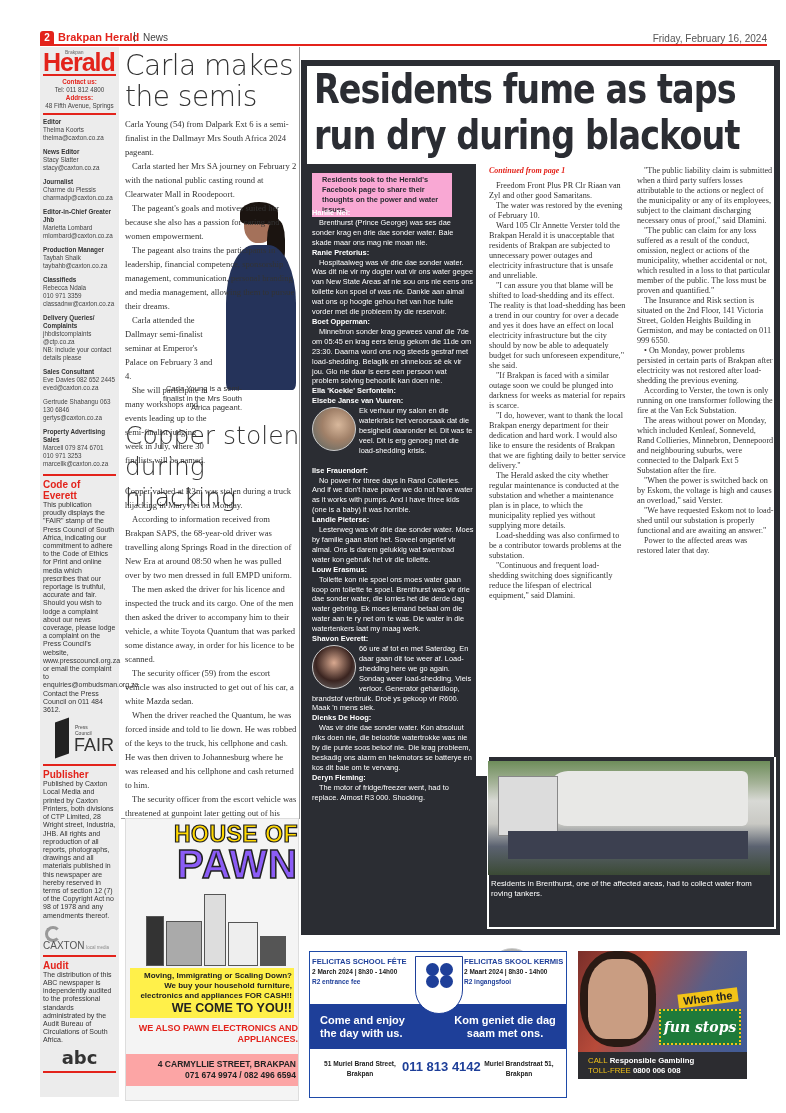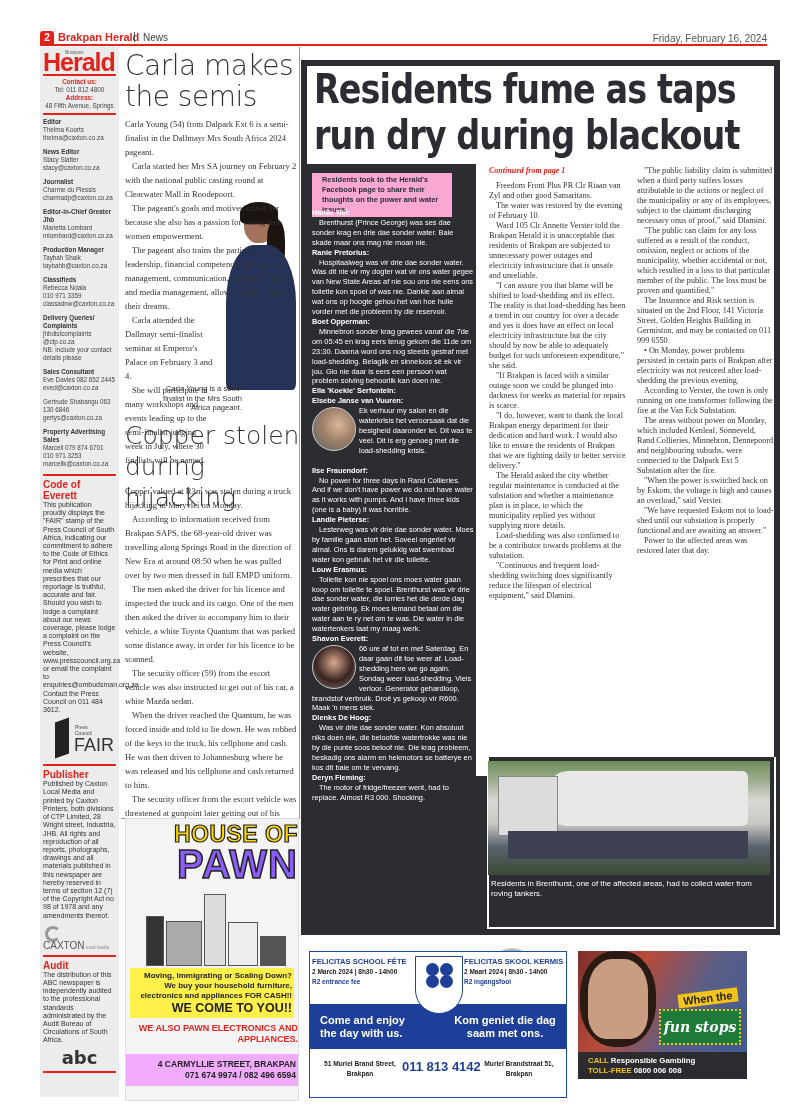--- a/index.html
+++ b/index.html
@@ -37,21 +37,21 @@
 #leftbox{left:121px;top:47px;width:179px;height:772px;border-right:1px solid #999;border-bottom:1px solid #999}
 
 #pawn{left:125px;top:818px;width:174px;height:283px;background:#f4f4f4;border:1px solid #ddd;font-family:"Liberation Sans",sans-serif;text-align:right;overflow:hidden}
 #pawnT{margin-top:4px;font:900 23px "Liberation Sans",sans-serif;color:#ffd800;-webkit-text-stroke:1.2px #222;letter-spacing:.5px;line-height:22px}
 #pawnT2{font:900 40px "Liberation Sans",sans-serif;color:#8b5cf6;-webkit-text-stroke:1.5px #222;line-height:38px;letter-spacing:1px}
 #appl{height:75px;margin:8px 10px 0;position:relative}
 #appl div{position:absolute;bottom:0;background:#999;border:1px solid #555}
 #pawnBox{background:#fff04a;margin:2px 4px 0;padding:3px 2px;font:bold 8px "Liberation Sans",sans-serif;line-height:10px;color:#222}
 #pawnCome{font-size:12.5px;line-height:14px;font-weight:900}
 #pawnRed{color:#e3231b;font:bold 9px "Liberation Sans",sans-serif;line-height:11px;margin-top:5px}
-#pawnAddr{background:#f0abfc;margin-top:9px;padding:5px 2px;font:bold 8.5px "Liberation Sans",sans-serif;line-height:11px;color:#222}
+#pawnAddr{background:#fca5a5;margin-top:9px;padding:5px 2px;font:bold 8.5px "Liberation Sans",sans-serif;line-height:11px;color:#222}
 
 #feat{left:301px;top:60px;width:479px;height:875px;background:#2b2d33}
 #featHeadBox{left:307px;top:66px;width:467px;height:98px;background:#fff}
 #featHead{left:314px;top:66px;width:460px;font:bold 40px "DejaVu Sans Condensed","DejaVu Sans",sans-serif;color:#2b2d33;line-height:46px;letter-spacing:-1px;transform:scaleX(.93);transform-origin:left}
 #whiteCol{left:476px;top:164px;width:298px;height:612px;background:#fff}
 #intro{left:312px;top:173px;width:140px;background:#f9a8d4;padding:2px 10px;font:bold 7.4px "Liberation Sans",sans-serif;line-height:10px;color:#2b2d33}
 #comments{left:312px;top:208px;width:162px;color:#fff;font:7.4px "Liberation Sans",sans-serif;line-height:9.9px}
 #comments .nm{font-weight:bold}
 #comments .tx{text-indent:7px}
 .avatar{float:left;width:44px;height:44px;border-radius:50%;margin:1px 3px 0 0;border:1px solid #ccc}
@@ -79,21 +79,21 @@
 #felBot .a{position:absolute;left:10px;top:10px;width:80px;text-align:center;font:bold 6.6px "Liberation Sans",sans-serif;line-height:10px}
 #felBot .ph{position:absolute;left:92px;top:10px;font:bold 13px "Liberation Sans",sans-serif;color:#1e3f99}
 #felBot .b{position:absolute;right:8px;top:10px;width:78px;text-align:center;font:bold 6.6px "Liberation Sans",sans-serif;line-height:10px}
 
 #gamb{left:578px;top:951px;width:169px;height:128px;overflow:hidden;background:linear-gradient(120deg,#7a2f2a 0%,#b84b3a 30%,#5b5e86 60%,#3a5a9a 100%)}
 #gFace{position:absolute;left:10px;top:8px;width:60px;height:80px;border-radius:40% 40% 30% 30%;background:#c99d82}
 #gHair{position:absolute;left:2px;top:0;width:76px;height:96px;border-radius:45%;background:#2a1a14;z-index:0}
 #gWhen{position:absolute;right:10px;top:40px;background:#f2c318;color:#222;font:bold 11px "Liberation Sans",sans-serif;padding:1px 5px;transform:rotate(-7deg)}
 #gFun{position:absolute;right:6px;top:58px;width:82px;height:36px;background:#1e7a3a;border:2px dotted #f2c318;color:#fff;font:italic bold 14px "DejaVu Serif",serif;text-align:center;line-height:32px}
 #gBar{position:absolute;left:0;bottom:0;width:100%;height:27px;background:#2c2c30;font:bold 7.8px "Liberation Sans",sans-serif;color:#fff;padding:4px 10px;line-height:10px}
-#gBar .y{color:#f2c318;font-weight:bold}
+#gBar .y{color:#f2c318;font-weight:normal}
 </style>
 </head>
 <body>
 
 <div id="hdr" class="abs">
   <div id="pgnum" class="abs">2</div>
   <div id="pubname" class="abs">Brakpan Herald</div>
   <div id="sep" class="abs">|</div>
   <div id="section" class="abs">News</div>
   <div id="date" class="abs">Friday, February 16, 2024</div>

